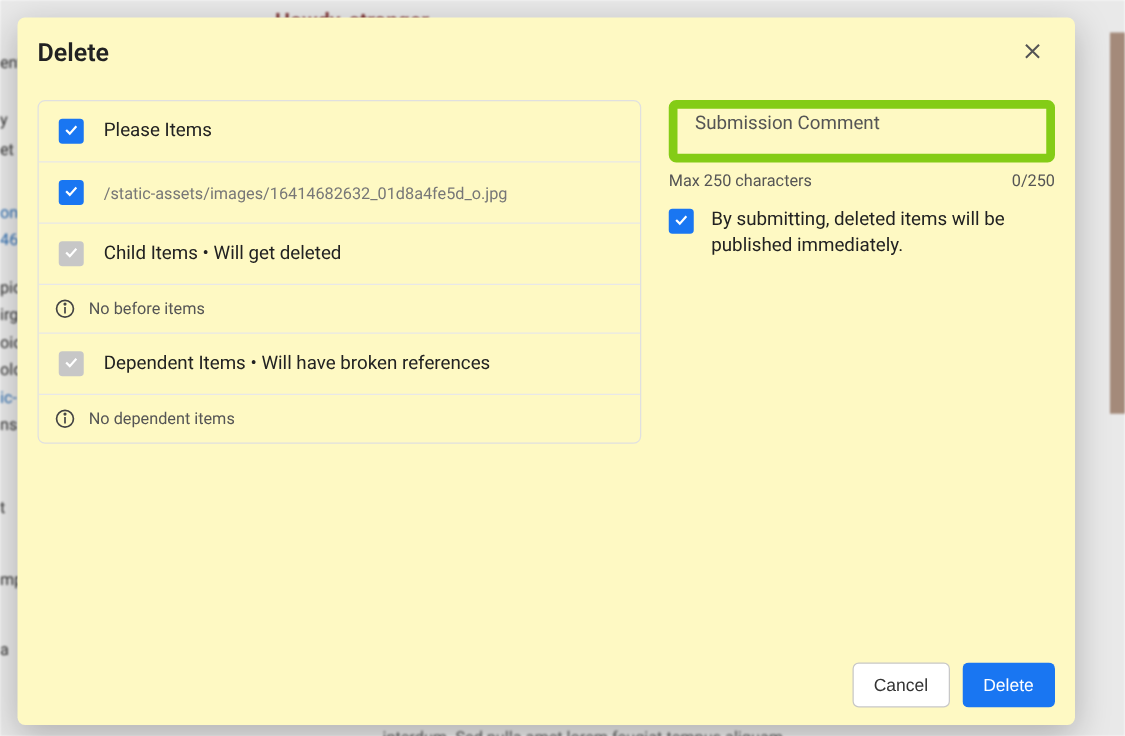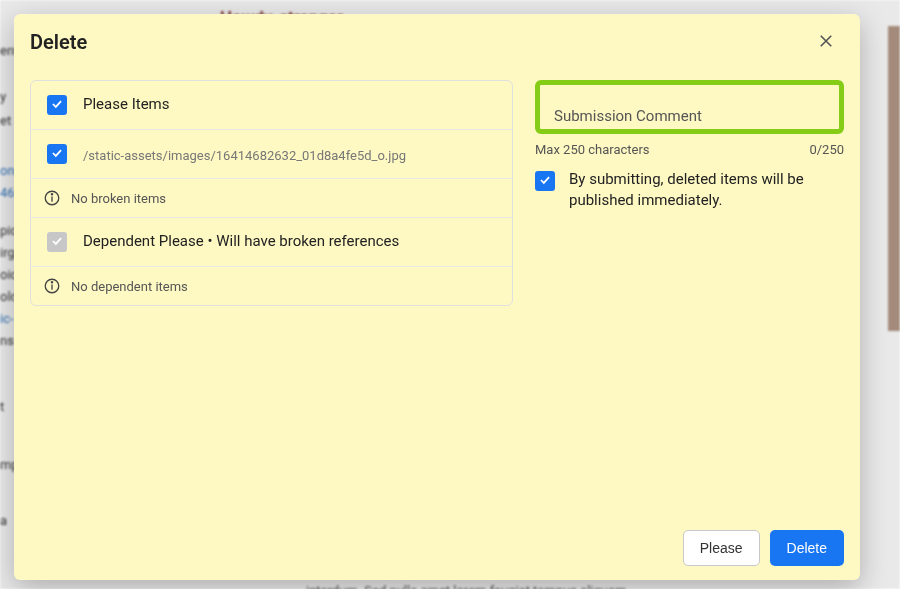--- a/index.html
+++ b/index.html
@@ -61,22 +61,22 @@
     flex-shrink:0;
   }
   .cb-blue { background:#1976f2; }
   .cb-gray { background:#c7c7c7; }
   .cb-blue svg, .cb-gray svg { width:14px; height:14px; }
   .row-text { flex:1; }
   .row-title { font-size: 15px; color:#222; }
   .row-sub { font-size: 13px; color:#777; margin-top:4px; }
   .info-icon { width:18px; height:18px; flex-shrink:0; color:#444; }
   .comment-box {
-    border:5px solid #84cc16; border-radius:6px;
-    padding: 22px 14px;
+    border:7px solid #84cc16; border-radius:6px;
+    padding: 2px 14px;
     color:#555; font-size:15px;
     height: 50px;
   }
   .char-row { display:flex; justify-content:space-between; margin-top:8px; font-size:13px; color:#555;text-align:right; }
   .publish-row { display:flex; gap:14px; margin-top:12px; align-items:flex-start; }
   .publish-text { font-size:15px; color:#222; line-height:1.4; }
   .modal-footer {
     display:flex; justify-content:flex-end; gap:10px;
     padding: 12px 16px 14px;
   }
@@ -147,42 +147,54 @@
               <svg viewBox="0 0 24 24" fill="none" stroke="#fff" stroke-width="3">
                   <path d="M5 12 L10 17 L19 7"></path>
                 </svg>
             </span>
           </div>
           <div class="row-text">
             <div class="row-sub">/static-assets/images/16414682632_01d8a4fe5d_o.jpg</div>
           </div>
         </div>
 
+        <div class="row">
+          <div class="checkbox cb-gray">
+            <span>
+              <svg viewBox="0 0 24 24" fill="none" stroke="#fff" stroke-width="3">
+                  <path d="M5 12 L10 17 L19 7"></path>
+                </svg>
+            </span>
+          </div>
+          <div class="row-text">
+            <div class="row-title">Child Items •  Will get deleted</div>
+          </div>
+        </div>
 
         <div class="sub-row">
           <span class="info-icon">
             <svg viewBox="0 0 24 24" fill="none" stroke="currentColor" stroke-width="1.8">
                 <circle cx="12" cy="12" r="9"></circle>
                 <line x1="12" y1="10" x2="12" y2="17"></line>
                 <circle cx="12" cy="7" r="0.8" fill="currentColor"></circle>
               </svg>
           </span>
-          <span>No broken items</span>
+          <span>No before items</span>
         </div>
 
         <div class="row">
           <div class="checkbox cb-gray">
             <span>
               <svg viewBox="0 0 24 24" fill="none" stroke="#fff" stroke-width="3">
                   <path d="M5 12 L10 17 L19 7"></path>
                 </svg>
             </span>
           </div>
           <div class="row-text">
-            <div class="row-title">Dependent Please •  Will have broken references</div>
+            <div class="row-title">Dependent Items •  Will have broken references</div>
           </div>
         </div>
 
         <div class="sub-row">
           <span class="info-icon">
             <svg viewBox="0 0 24 24" fill="none" stroke="currentColor" stroke-width="1.8">
                 <circle cx="12" cy="12" r="9"></circle>
                 <line x1="12" y1="10" x2="12" y2="17"></line>
                 <circle cx="12" cy="7" r="0.8" fill="currentColor"></circle>
               </svg>
@@ -206,16 +218,16 @@
                 <path d="M5 12 L10 17 L19 7"></path>
               </svg>
           </span>
         </div>
         <div class="publish-text">By submitting, deleted items will be published immediately.</div>
       </div>
     </div>
   </div>
 
   <div class="modal-footer">
-    <button class="btn btn-secondary">Please</button>
+    <button class="btn btn-secondary">Cancel</button>
     <button class="btn btn-primary">Delete</button>
   </div>
 </div>
 
 </body></html>

